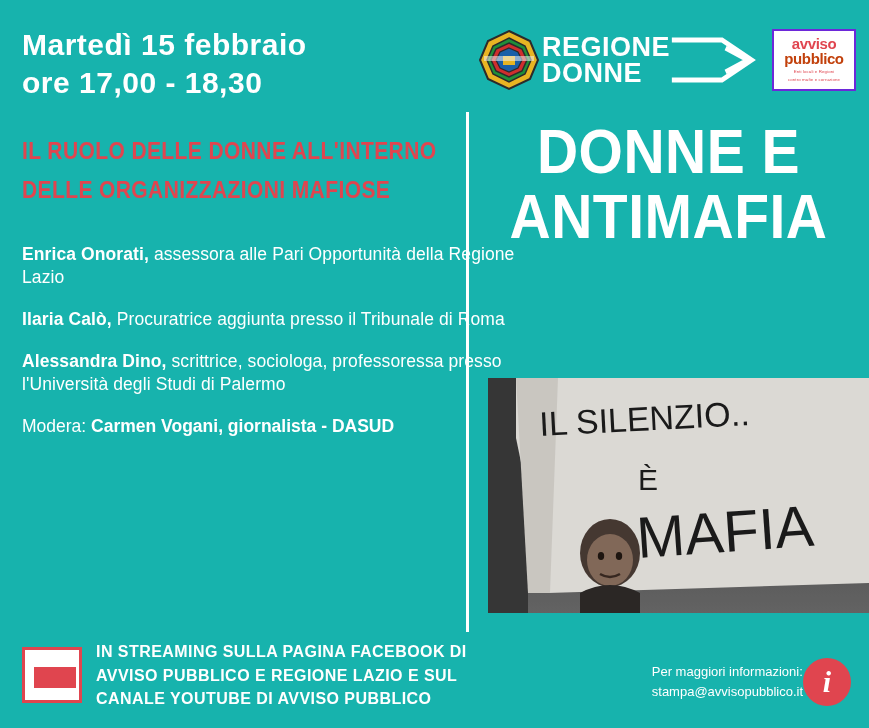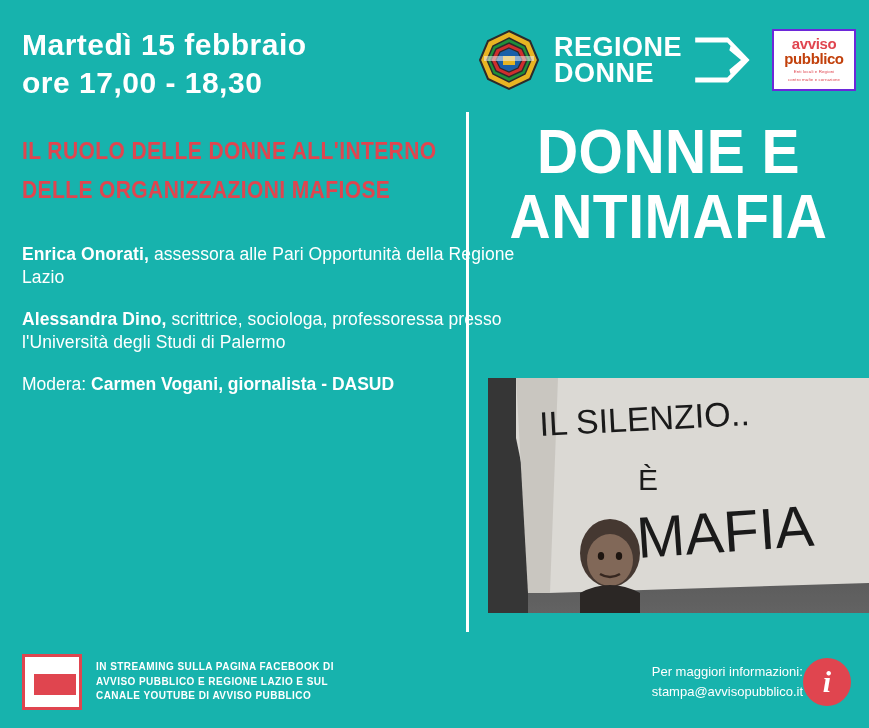--- a/index.html
+++ b/index.html
@@ -83,21 +83,21 @@
   }
   .flag-logo:after {
     content: "";
     position: absolute;
     left: 9px; top: 17px;
     width: 42px; height: 21px;
     background: #e0454f;
   }
   .stream-text {
     color: #ffffff;
-    font-size: 10px;
+    font-size: 16px;
     font-weight: bold;
     line-height: 1.45;
     letter-spacing: 0.45px;
     text-transform: uppercase;
   }
 
   
   .divider {
     position: absolute;
     left: 466px; top: 112px;
@@ -105,21 +105,21 @@
     background: #ffffff;
   }
 
   
   .logo-bar {
     position: absolute;
     left: 476px; top: 20px;
     width: 380px; height: 80px;
     display: flex;
     align-items: center;
-    gap: 12px;
+    gap: 0;
   }
   .lazio-crest {
     width: 66px; height: 62px;
     flex: 0 0 auto;
     position: relative;
   }
   .regione-word {
     color: #ffffff;
     font-weight: bold;
     font-size: 27px;
@@ -237,20 +237,23 @@
       <div class="title-line">IL RUOLO DELLE DONNE ALL'INTERNO</div>
       <div class="title-line">DELLE ORGANIZZAZIONI MAFIOSE</div>
     </div>
 
     <div class="speakers">
 
       <div class="speaker">
         <b>Enrica Onorati,</b><span> assessora alle Pari Opportunità della Regione Lazio</span>
       </div>
 
+      <div class="speaker">
+        <b>Ilaria Calò,</b><span> Procuratrice aggiunta presso il Tribunale di Roma</span>
+      </div>
 
       <div class="speaker">
         <b>Alessandra Dino,</b><span> scrittrice, sociologa, professoressa presso l'Università degli Studi di Palermo</span>
       </div>
 
       <div class="moderator">
         <span>Modera: </span><b>Carmen Vogani, giornalista - DASUD</b>
       </div>
     </div>
   </div>

